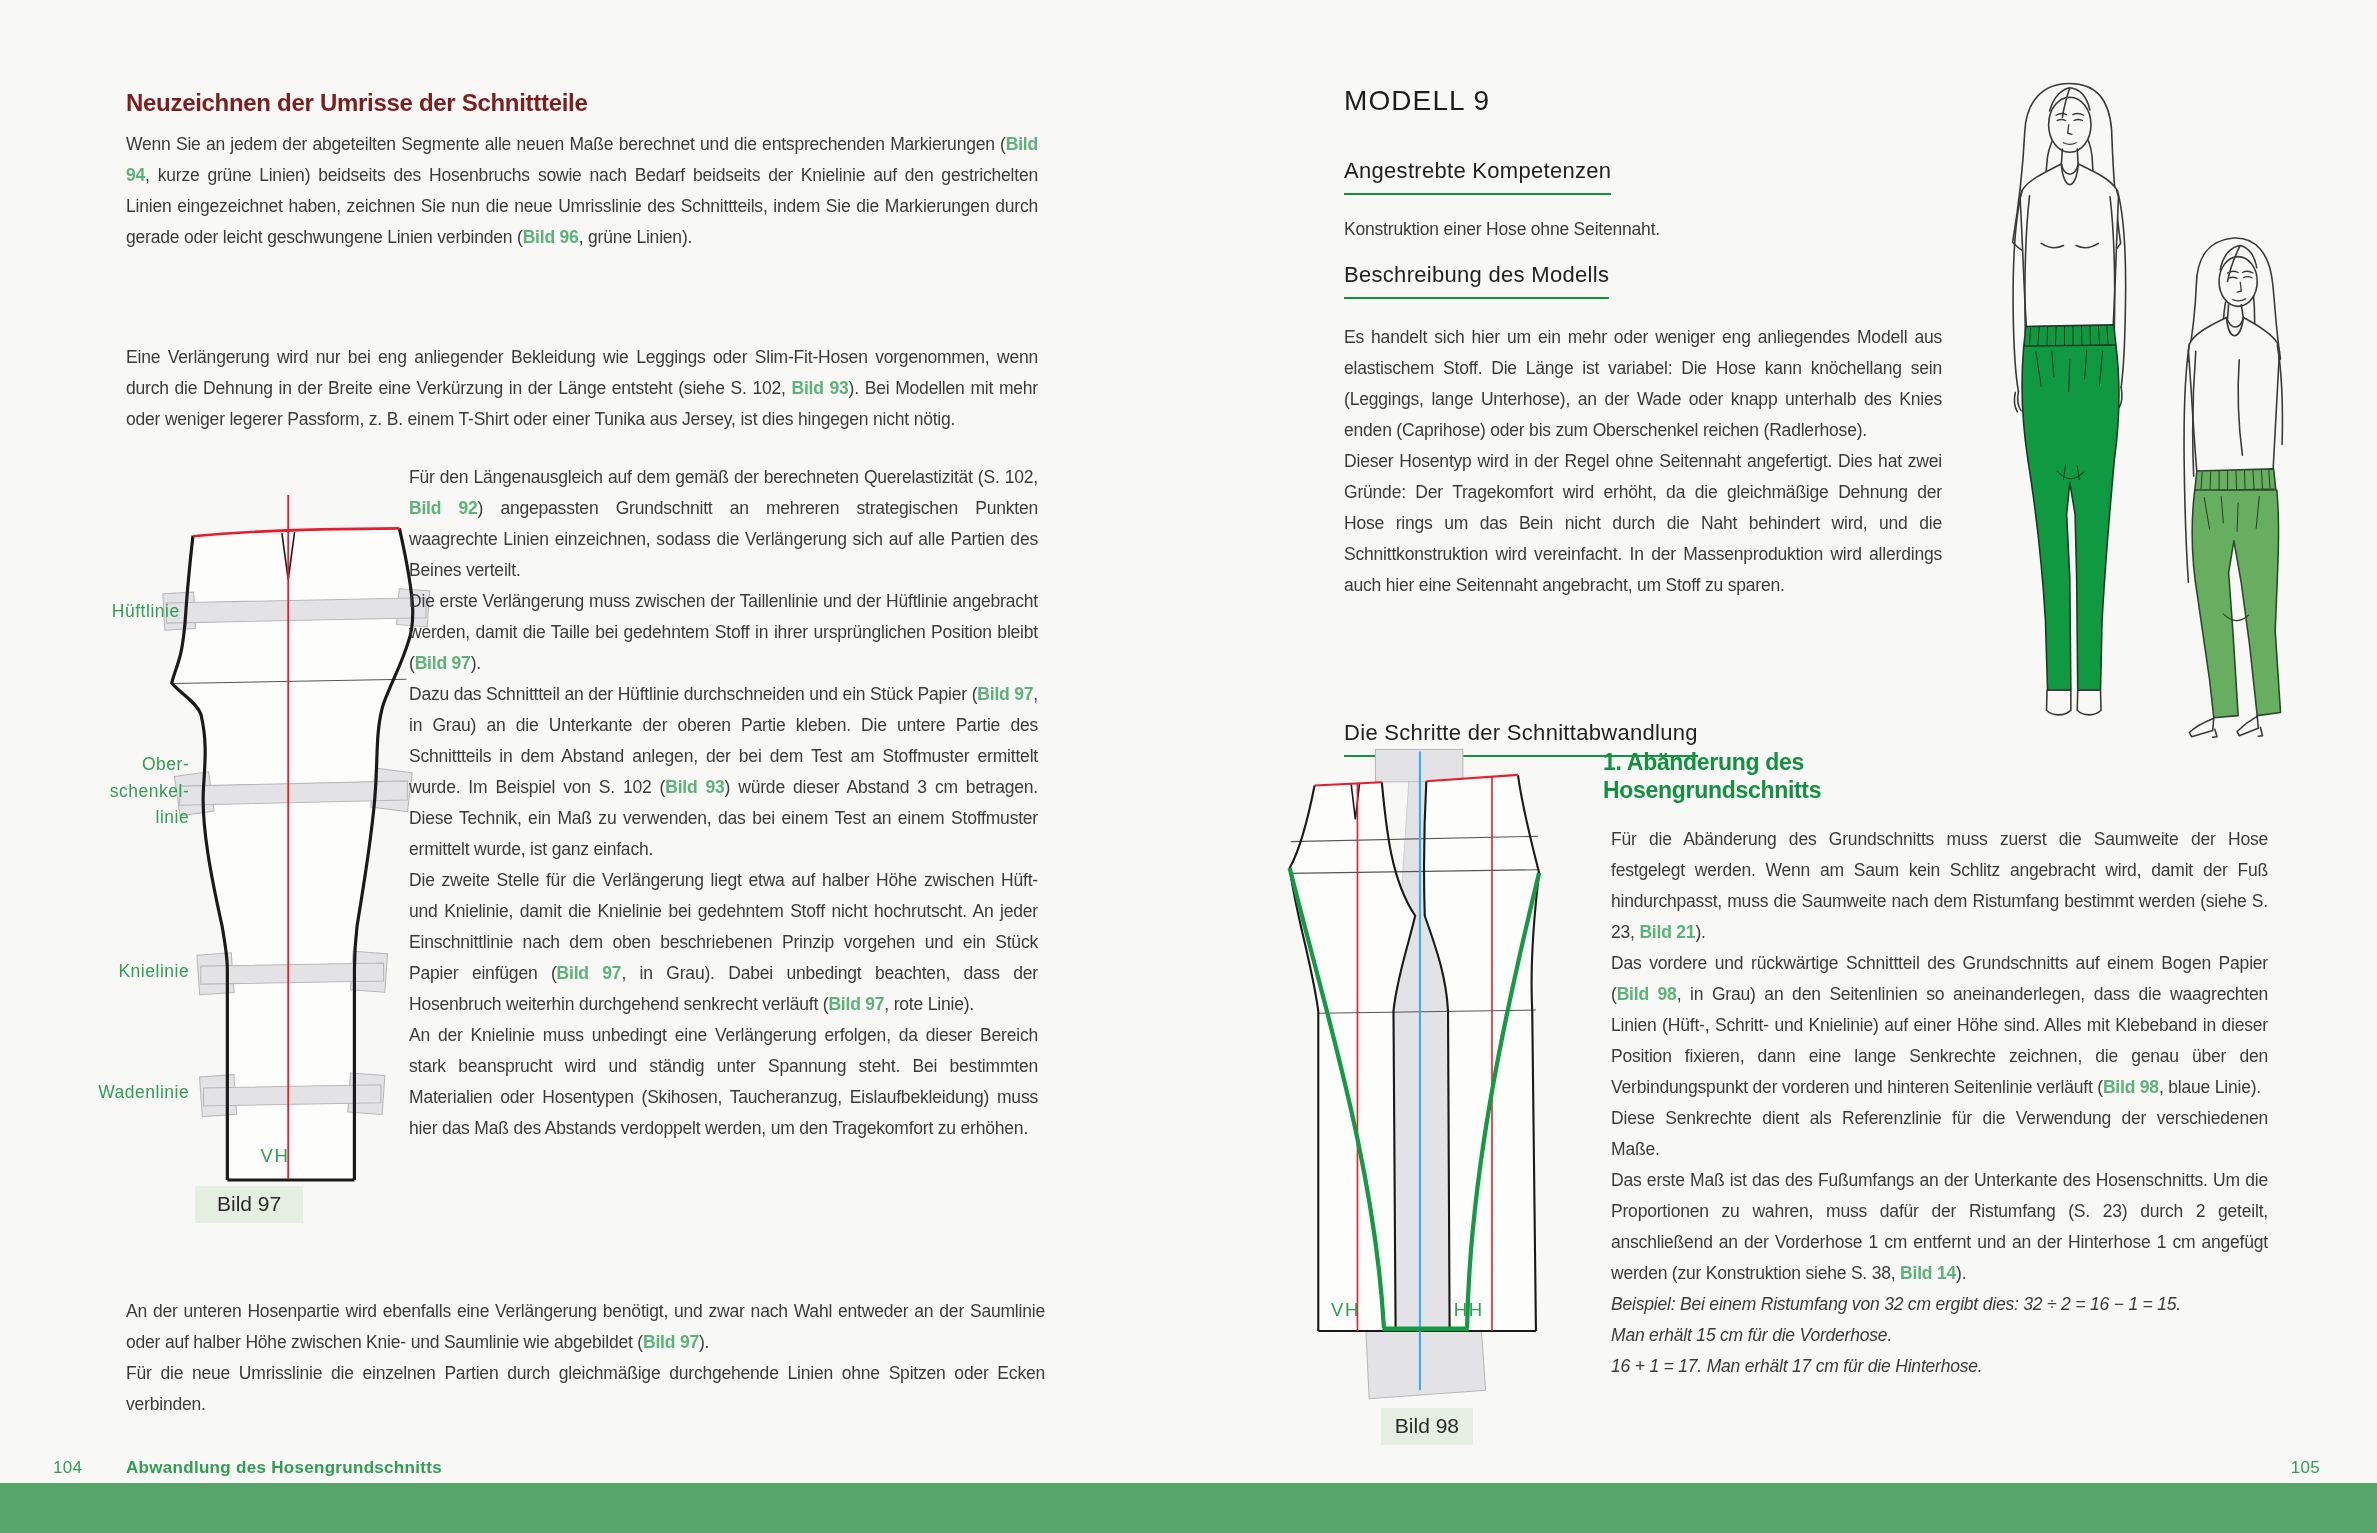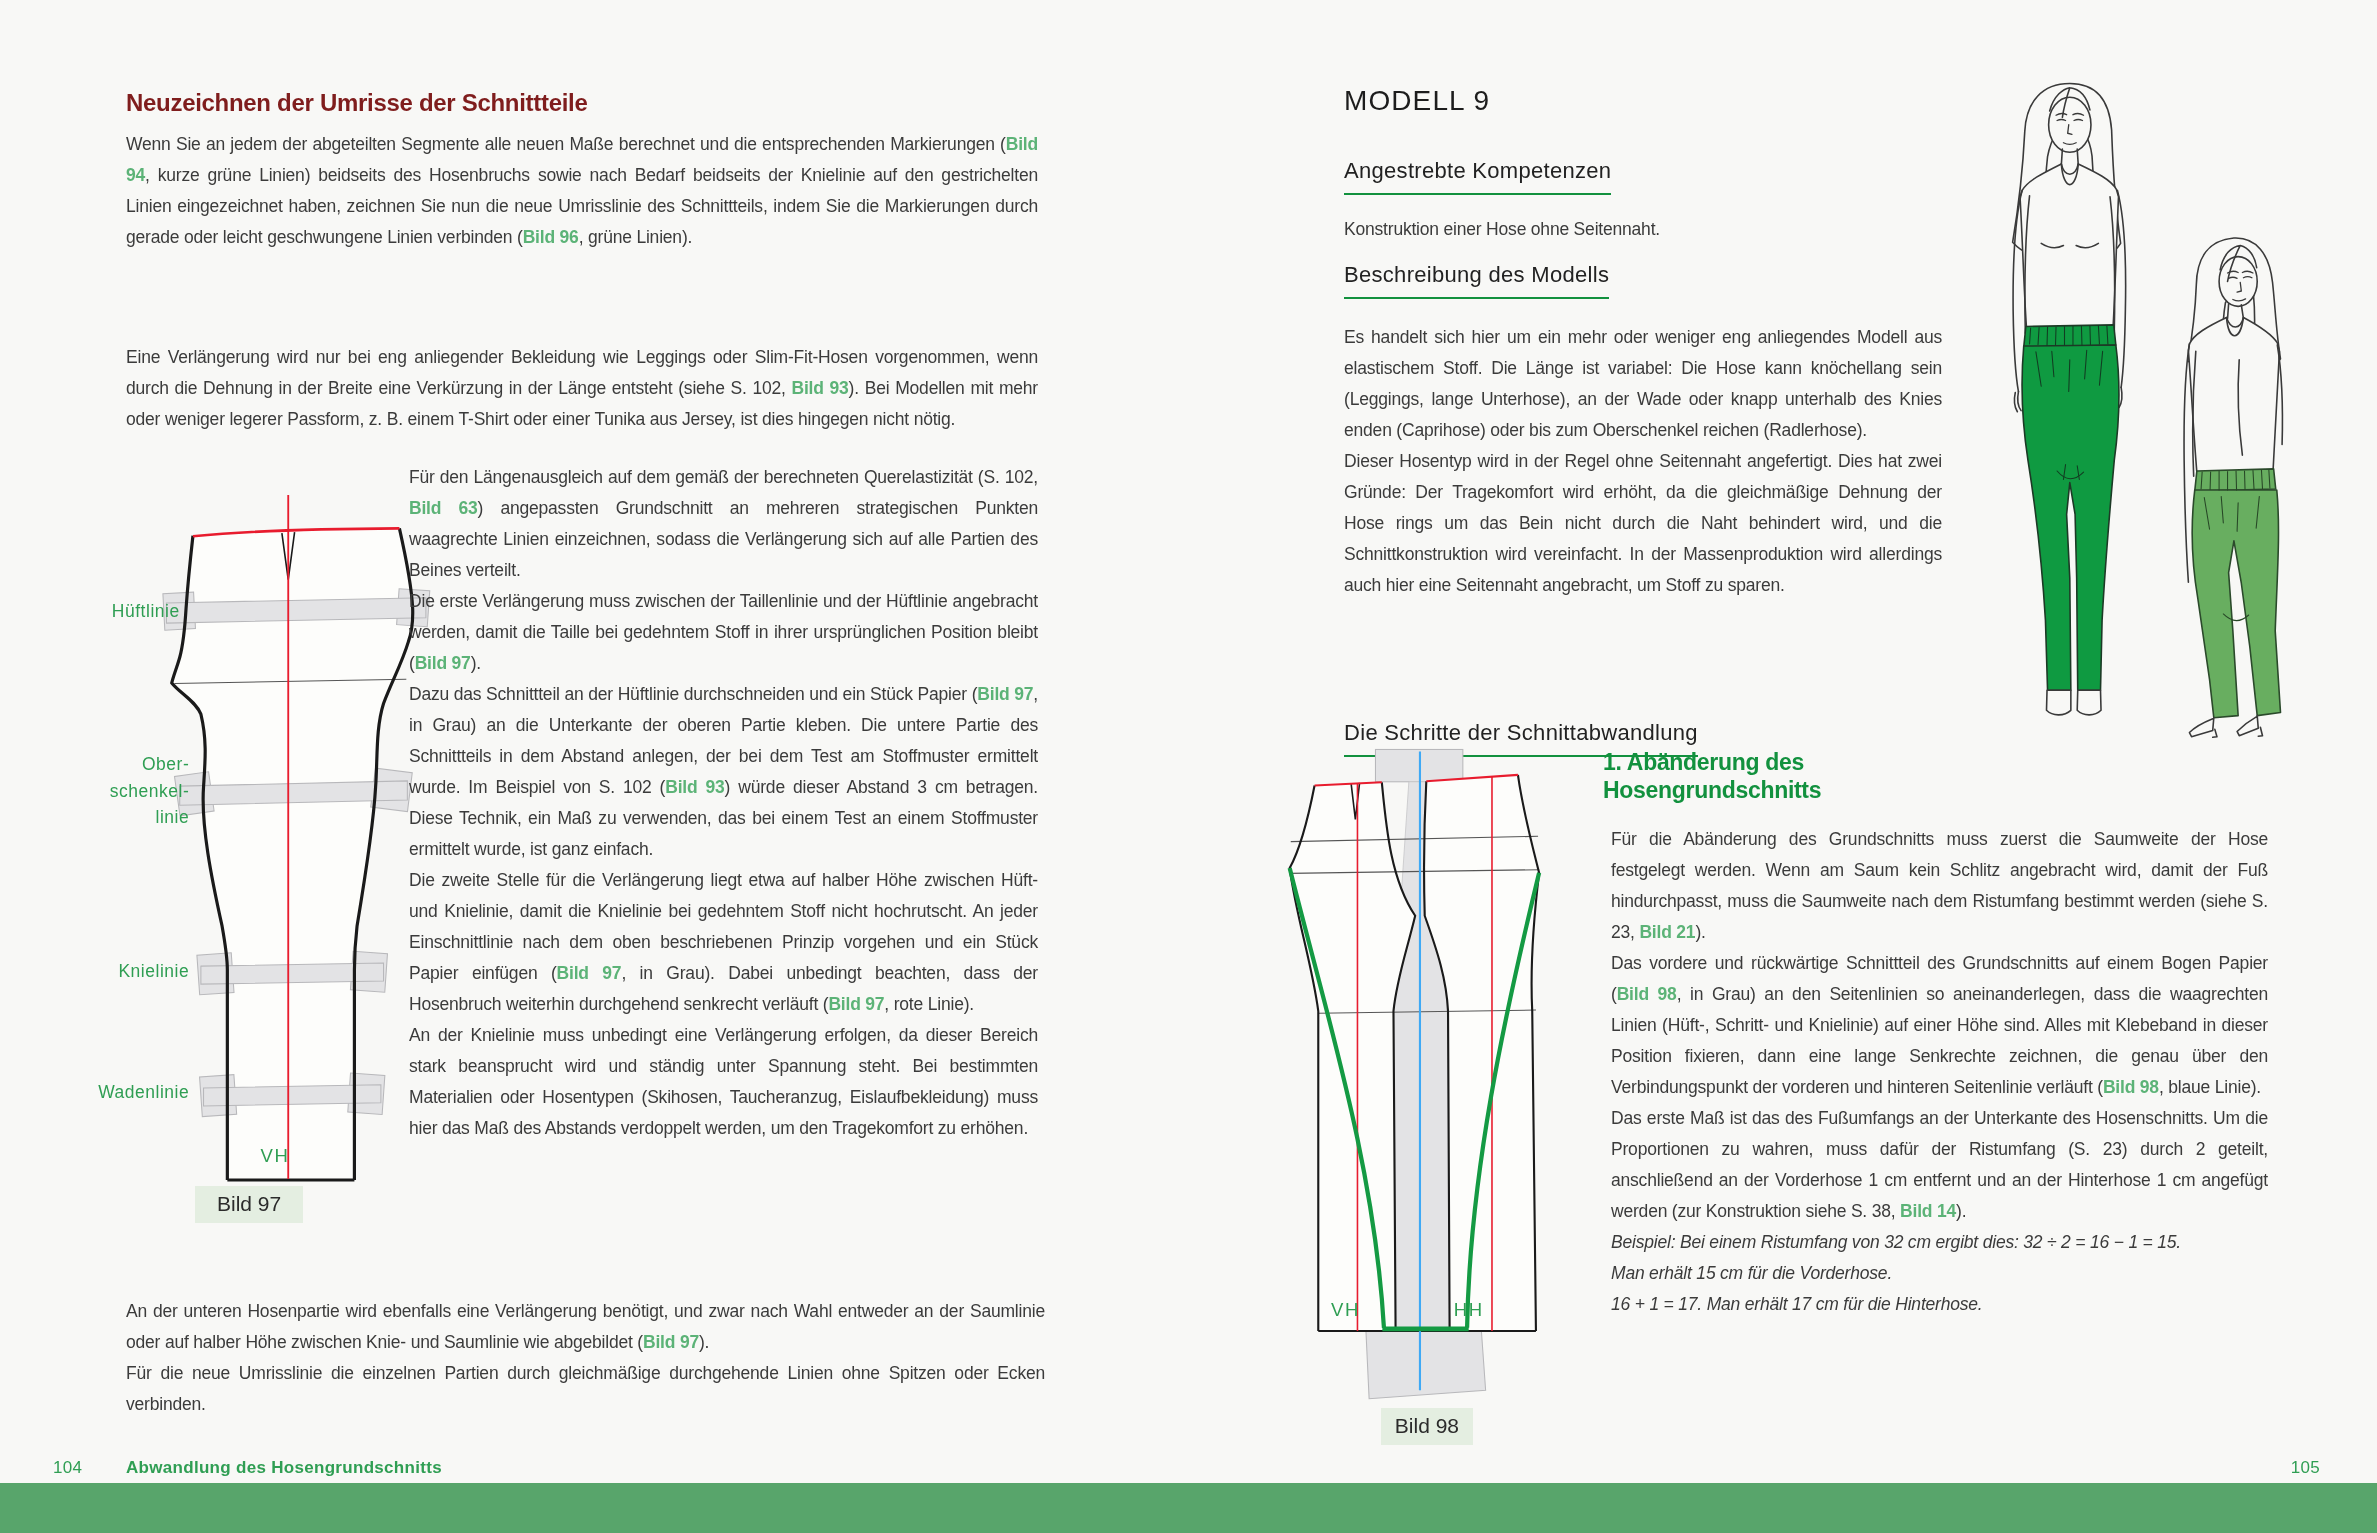--- a/index.html
+++ b/index.html
@@ -80,21 +80,21 @@
     <text class="fig-label" text-anchor="end" x="178" y="578">Ober-</text>
     <text class="fig-label" text-anchor="end" x="178" y="628">schenkel-</text>
     <text class="fig-label" text-anchor="end" x="178" y="678">linie</text>
     <text class="fig-label" text-anchor="end" x="178" y="968">Knielinie</text>
     <text class="fig-label" text-anchor="end" x="178" y="1198">Wadenlinie</text>
     <text class="fig-mark" text-anchor="middle" x="340" y="1318">VH</text>
   </svg>
   <div class="abs caption" style="left:195px;top:1186px;">Bild 97</div>
 
   <div class="abs body-text" style="left:409px;top:462px;width:629px;">
-    <p>Für den Längenausgleich auf dem gemäß der berechneten Querelastizität (S. 102, <span class="ref">Bild 63</span>) angepassten Grundschnitt an mehreren strategischen Punkten waagrechte Linien einzeichnen, sodass die Verlängerung sich auf alle Partien des Beines verteilt.</p>
+    <p>Für den Längenausgleich auf dem gemäß der berechneten Querelastizität (S. 102, <span class="ref">Bild 92</span>) angepassten Grundschnitt an mehreren strategischen Punkten waagrechte Linien einzeichnen, sodass die Verlängerung sich auf alle Partien des Beines verteilt.</p>
     <p>Die erste Verlängerung muss zwischen der Taillenlinie und der Hüftlinie angebracht werden, damit die Taille bei gedehntem Stoff in ihrer ursprünglichen Position bleibt (<span class="ref">Bild 97</span>).</p>
     <p>Dazu das Schnittteil an der Hüftlinie durchschneiden und ein Stück Papier (<span class="ref">Bild 97</span>, in Grau) an die Unterkante der oberen Partie kleben. Die untere Partie des Schnittteils in dem Abstand anlegen, der bei dem Test am Stoffmuster ermittelt wurde. Im Beispiel von S. 102 (<span class="ref">Bild 93</span>) würde dieser Abstand 3 cm betragen. Diese Technik, ein Maß zu verwenden, das bei einem Test an einem Stoffmuster ermittelt wurde, ist ganz einfach.</p>
     <p>Die zweite Stelle für die Verlängerung liegt etwa auf halber Höhe zwischen Hüft- und Knielinie, damit die Knielinie bei gedehntem Stoff nicht hochrutscht. An jeder Einschnittlinie nach dem oben beschriebenen Prinzip vorgehen und ein Stück Papier einfügen (<span class="ref">Bild 97</span>, in Grau). Dabei unbedingt beachten, dass der Hosenbruch weiterhin durchgehend senkrecht verläuft (<span class="ref">Bild 97</span>, rote Linie).</p>
     <p>An der Knielinie muss unbedingt eine Verlängerung erfolgen, da dieser Bereich stark beansprucht wird und ständig unter Spannung steht. Bei bestimmten Materialien oder Hosentypen (Skihosen, Taucheranzug, Eislaufbekleidung) muss hier das Maß des Abstands verdoppelt werden, um den Tragekomfort zu erhöhen.</p>
   </div>
 
   <div class="abs body-text" style="left:126px;top:1296px;width:919px;">
     <p>An der unteren Hosenpartie wird ebenfalls eine Verlängerung benötigt, und zwar nach Wahl entweder an der Saumlinie oder auf halber Höhe zwischen Knie- und Saumlinie wie abgebildet (<span class="ref">Bild 97</span>).</p>
     <p>Für die neue Umrisslinie die einzelnen Partien durch gleichmäßige durchgehende Linien ohne Spitzen oder Ecken verbinden.</p>
   </div>
@@ -157,20 +157,21 @@
   </svg>
   <div class="abs caption small" style="left:1381px;top:1408px;">Bild 98</div>
 
   <div class="abs" style="left:1603px;top:748px;">
     <div class="h-step">1. Abänderung des</div>
     <div class="h-step">Hosengrundschnitts</div>
   </div>
   <div class="abs body-text" style="left:1611px;top:824px;width:657px;">
     <p>Für die Abänderung des Grundschnitts muss zuerst die Saumweite der Hose festgelegt werden. Wenn am Saum kein Schlitz angebracht wird, damit der Fuß hindurchpasst, muss die Saumweite nach dem Ristumfang bestimmt werden (siehe S. 23, <span class="ref">Bild 21</span>).</p>
     <p>Das vordere und rückwärtige Schnittteil des Grundschnitts auf einem Bogen Papier (<span class="ref">Bild 98</span>, in Grau) an den Seitenlinien so aneinanderlegen, dass die waagrechten Linien (Hüft-, Schritt- und Knielinie) auf einer Höhe sind. Alles mit Klebeband in dieser Position fixieren, dann eine lange Senkrechte zeichnen, die genau über den Verbindungspunkt der vorderen und hinteren Seitenlinie verläuft (<span class="ref">Bild 98</span>, blaue Linie).</p>
+    <p>Diese Senkrechte dient als Referenzlinie für die Verwendung der verschiedenen Maße.</p>
     <p>Das erste Maß ist das des Fußumfangs an der Unterkante des Hosenschnitts. Um die Proportionen zu wahren, muss dafür der Ristumfang (S. 23) durch 2 geteilt, anschließend an der Vorderhose 1 cm entfernt und an der Hinterhose 1 cm angefügt werden (zur Konstruktion siehe S. 38, <span class="ref">Bild 14</span>).</p>
     <div class="example">
       <p>Beispiel: Bei einem Ristumfang von 32 cm ergibt dies: 32 ÷ 2 = 16 − 1 = 15.</p>
       <p>Man erhält 15 cm für die Vorderhose.</p>
       <p>16 + 1 = 17. Man erhält 17 cm für die Hinterhose.</p>
     </div>
   </div>
 
   <svg class="abs" style="left:1895px;top:21px;" width="483" height="720" viewBox="0 0 912 1360">
     <g stroke="#3a3a3a" stroke-width="3" fill="#f8f8f6" stroke-linecap="round" stroke-linejoin="round">

